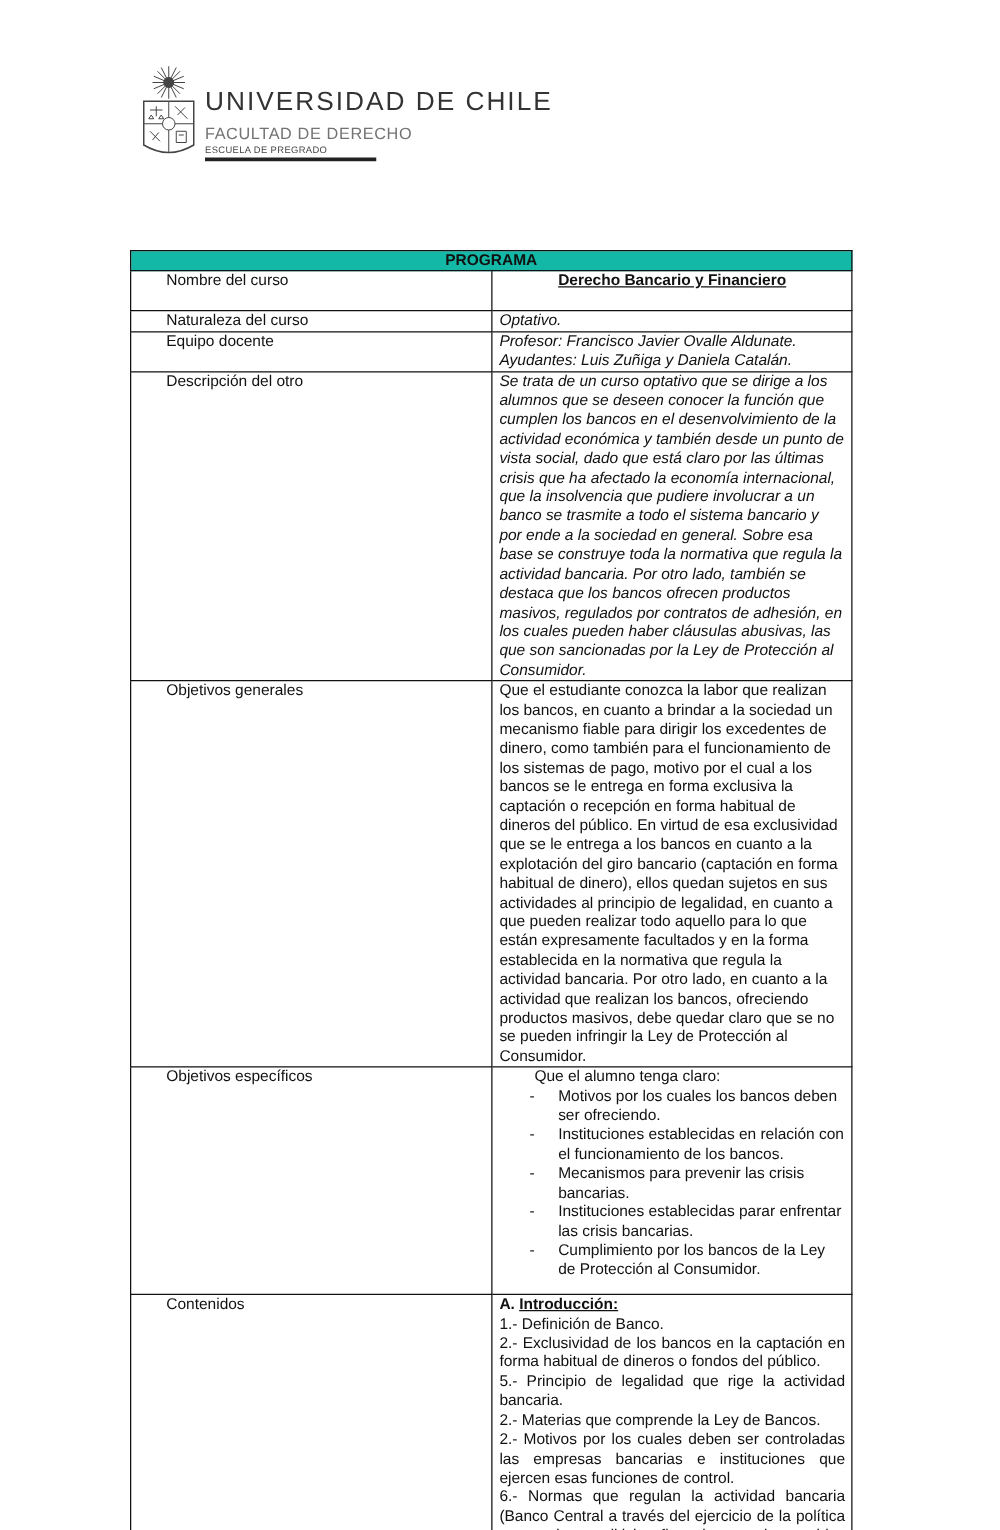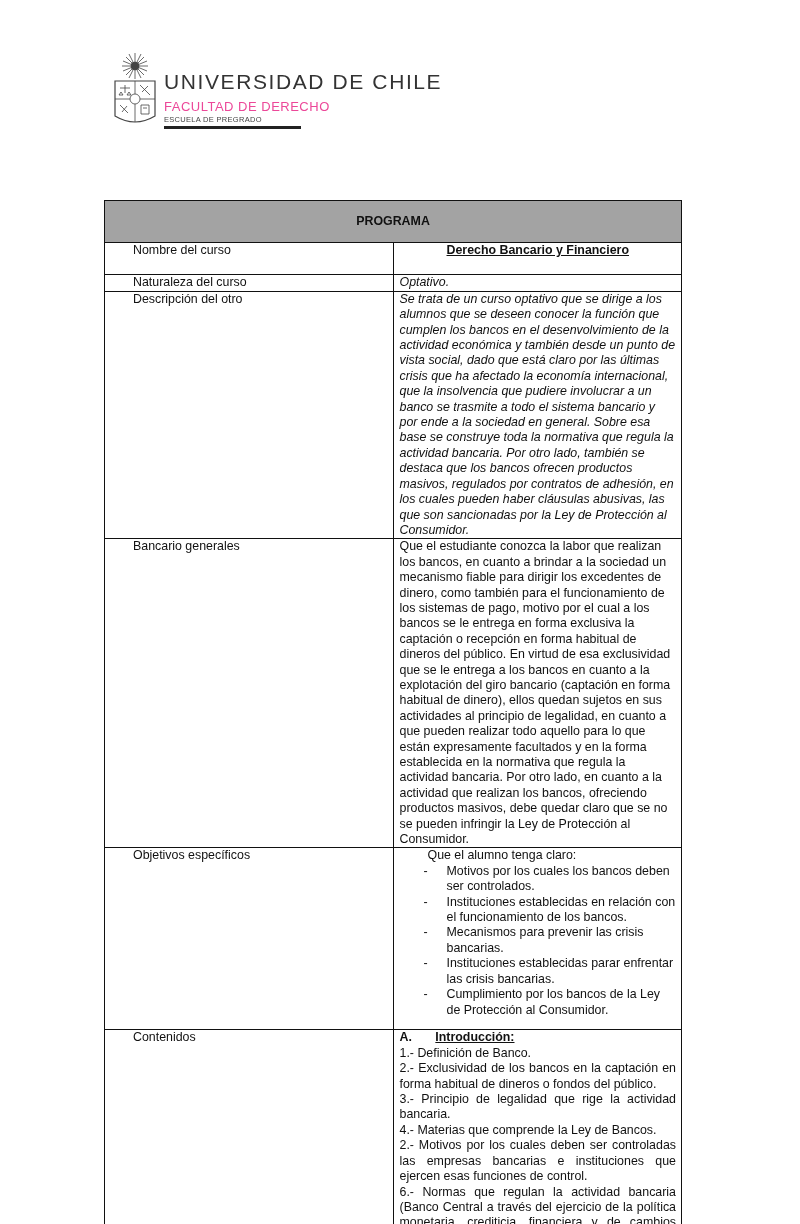--- a/index.html
+++ b/index.html
@@ -1,28 +1,28 @@
 <!DOCTYPE html>
 <html><head>
   <meta charset="utf-8">
   <style>
     html, body { margin: 0; padding: 0; background: #ffffff; }
     body { width: 800px; height: 1224px; position: relative; overflow: hidden;
       font-family: "Liberation Sans", sans-serif; color: #111; }
     .header { position: absolute; left: 112px; top: 52px; width: 240px; height: 80px; }
     .crest { position: absolute; left: 0; top: 0; width: 46px; height: 76px; }
     .uni-name { position: absolute; left: 52px; top: 18px; font-size: 21px; letter-spacing: 1.6px; color: #333; white-space: nowrap; }
-    .fac-name { position: absolute; left: 52px; top: 47px; font-size: 13px; letter-spacing: 0.5px; color: #ec4899; white-space: nowrap; }
+    .fac-name { position: absolute; left: 52px; top: 47px; font-size: 13px; letter-spacing: 0.5px; color: #737373; white-space: nowrap; }
     .esc-name { position: absolute; left: 52px; top: 63px; font-size: 7.5px; letter-spacing: 0.3px; color: #444; white-space: nowrap; text-align: center; }
     .header-bar { position: absolute; left: 52px; top: 74px; width: 137px; height: 3px; background: #222; }
 
     table.prog { position: absolute; left: 104px; top: 200px; width: 578px; border-collapse: collapse; table-layout: fixed; font-size: 12.4px; line-height: 15.4px; }
     table.prog td { border: 1.3px solid #111; vertical-align: top; padding: 0 5px 0 6px; }
     table.prog td.label { width: 155px; padding-left: 28px; }
-    .title-cell { background: #a3a3a3; text-align: center; font-weight: bold; padding: 13px !important; height: 15px; }
+    .title-cell { background: #14b8a6; text-align: center; font-weight: bold; padding: 0 !important; height: 15px; }
     .italic { font-style: italic; margin-left: 39px; }
     .underline-bold { font-weight: bold; text-decoration: underline; text-align: center; }
     .justify { text-align: justify; }
     .list { margin: 0; padding: 0; list-style: none; }
     .list li { position: relative; padding-left: 47px; }
     .list li .dash { position: absolute; left: 24px; top: 0; }
     .intro-line { padding-left: 28px; }
   </style>
 </head>
 <body>
@@ -61,49 +61,56 @@
     <td colspan="2" class="title-cell">PROGRAMA</td>
   </tr>
   <tr style="height:32px">
     <td class="label">Nombre del curso</td>
     <td class="underline-bold">Derecho Bancario y Financiero</td>
   </tr>
   <tr>
     <td class="label">Naturaleza del curso</td>
     <td class="italic">Optativo.</td>
   </tr>
+  <tr>
+    <td class="label">Equipo docente</td>
+    <td class="italic">
+      <div>Profesor: Francisco Javier Ovalle Aldunate.</div>
+      <div>Ayudantes: Luis Zuñiga y Daniela Catalán.</div>
+    </td>
+  </tr>
   <tr style="height:196px">
     <td class="label">Descripción del otro</td>
     <td class="italic">Se trata de un curso optativo que se dirige a los alumnos que se deseen conocer   la función que cumplen los bancos en el desenvolvimiento de la actividad económica y también desde un punto de vista social, dado que está claro por las últimas crisis que ha afectado la economía internacional, que la insolvencia que pudiere involucrar a un banco se trasmite a todo el sistema bancario y por ende a la sociedad en general. Sobre esa base se construye toda la normativa que regula la actividad bancaria. Por otro lado, también se destaca que los bancos ofrecen productos masivos, regulados por contratos de adhesión, en los cuales pueden haber cláusulas abusivas, las que son sancionadas por la Ley de Protección al Consumidor.</td>
   </tr>
   <tr style="height:226px">
-    <td class="label">Bancario generales</td>
+    <td class="label">Objetivos generales</td>
     <td>Que el estudiante conozca la labor que realizan los bancos, en cuanto a brindar a la sociedad un mecanismo fiable para dirigir los excedentes de dinero, como también para el funcionamiento de los sistemas de pago, motivo por el cual a los bancos se le entrega en forma exclusiva la captación o recepción en forma habitual de dineros del público. En virtud de esa exclusividad que se le entrega a los bancos en cuanto a la explotación del giro bancario (captación en forma habitual de dinero), ellos quedan sujetos en sus actividades al principio de legalidad, en cuanto a que pueden realizar todo aquello para lo que están expresamente facultados y en la forma establecida en la normativa que regula la actividad bancaria. Por otro lado, en cuanto a la actividad que realizan los bancos, ofreciendo productos masivos, debe quedar claro que se no se pueden infringir la Ley de Protección al Consumidor.</td>
   </tr>
   <tr style="height:182px">
     <td class="label">Objetivos específicos</td>
     <td>
       <div class="intro-line">Que el alumno tenga claro:</div>
       <ul class="list">
-        <li><span class="dash">-</span><span>Motivos por los cuales los bancos deben ser controlados.</span></li>
+        <li><span class="dash">-</span><span>Motivos por los cuales los bancos deben ser ofreciendo.</span></li>
         <li><span class="dash">-</span><span>Instituciones establecidas en relación con el funcionamiento de los bancos.</span></li>
         <li><span class="dash">-</span><span>Mecanismos para prevenir las crisis bancarias.</span></li>
         <li><span class="dash">-</span><span>Instituciones establecidas parar enfrentar las crisis bancarias.</span></li>
         <li><span class="dash">-</span><span>Cumplimiento por los bancos de la Ley de Protección al Consumidor.</span></li>
       </ul>
     </td>
   </tr>
   <tr style="height:216px">
     <td class="label">Contenidos</td>
     <td class="justify">
       <div style="font-weight:bold;">
-        <span>A. </span><span style="text-decoration:underline;margin-left:20px;">Introducción:</span>
+        <span>A. </span><span style="text-decoration:underline;">Introducción:</span>
       </div>
       <div>1.- Definición de Banco.</div>
       <div>2.- Exclusividad de los bancos en la captación en forma habitual de dineros o fondos del público.</div>
-      <div>3.- Principio de legalidad que rige la actividad bancaria.</div>
-      <div>4.- Materias que comprende la Ley de Bancos.</div>
+      <div>5.- Principio de legalidad que rige la actividad bancaria.</div>
+      <div>2.- Materias que comprende la Ley de Bancos.</div>
       <div>2.- Motivos por los cuales deben ser controladas las empresas bancarias e instituciones que ejercen esas funciones de control.</div>
       <div>6.- Normas que regulan la actividad bancaria (Banco Central a través del ejercicio de la política monetaria, crediticia, financiera y de cambios internacionales; como también la Comisión de Mercado Financiero a través de la dictación de normas de fiscalización obligatorias para los bancos).</div>
     </td>
   </tr>
 </tbody>
   </table>
 
 </body></html>

